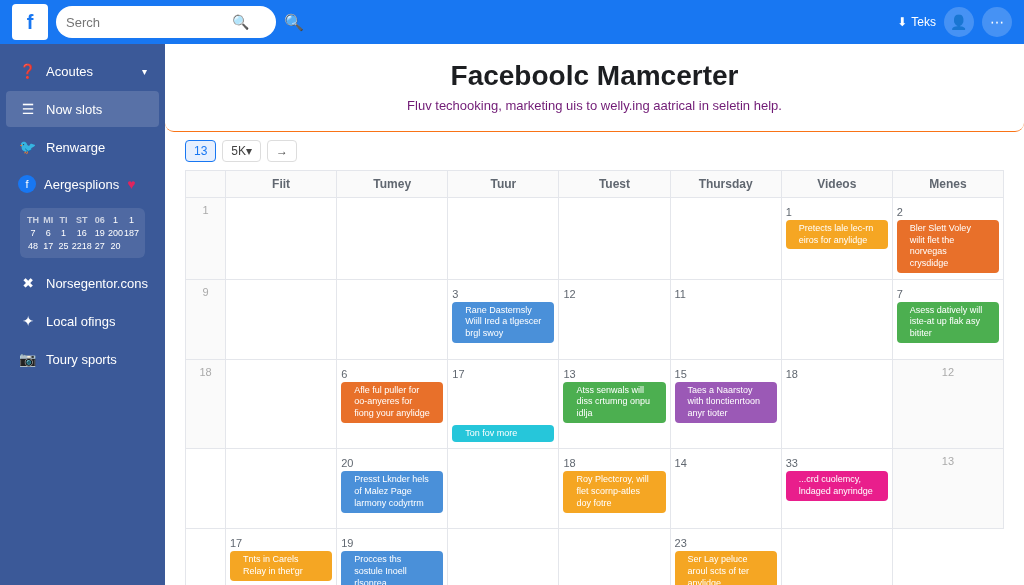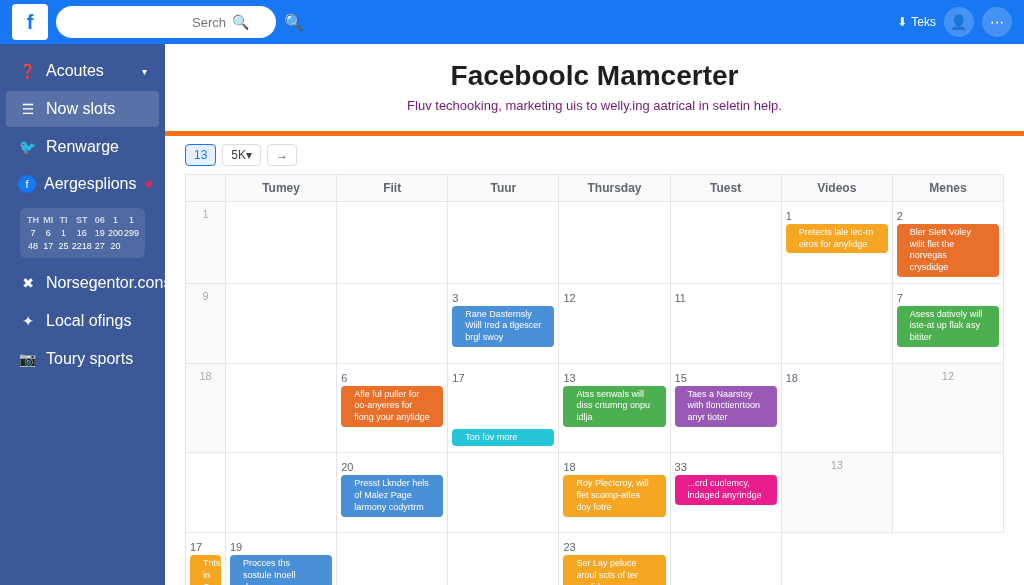--- a/index.html
+++ b/index.html
@@ -27,21 +27,21 @@
       background: white;
       border-radius: 20px;
       height: 32px;
       display: flex;
       align-items: center;
       padding: 0 10px;
       gap: 6px;
       width: 220px;
     }
     .search-bar input {
-      border: none; outline: none; background: transparent; font-size: 13px; width: 160px; text-align: right;
+      border: none; outline: none; background: transparent; font-size: 13px; width: 160px;
     }
     .search-icon-btn {
       background: none; border: none; cursor: pointer; color: #606770; font-size: 14px;
     }
     .nav-spacer { flex: 1; }
     .nav-right {
       display: flex; align-items: center; gap: 8px;
     }
     .nav-right-item {
       color: white; font-size: 12px; cursor: pointer;
@@ -76,21 +76,21 @@
       padding: 8px 12px;
       cursor: pointer; color: white; font-size: 13px;
       border-radius: 4px; margin: 1px 6px;
     }
     .sidebar-item.active { background: rgba(255,255,255,0.15); }
     .sidebar-icon {
       width: 20px; height: 20px;
       display: flex; align-items: center; justify-content: center;
       font-size: 14px; flex-shrink: 0;
     }
-    .sidebar-label { font-size: 16px; }
+    .sidebar-label { font-size: 13px; }
     .sidebar-arrow { margin-left: auto; font-size: 10px; }
 
     
     .mini-cal {
       margin: 6px 20px;
       background: rgba(255,255,255,0.1);
       border-radius: 6px;
       padding: 6px;
       color: white;
       font-size: 10px;
@@ -107,21 +107,22 @@
       background: white;
       overflow-y: auto;
       display: flex;
       flex-direction: column;
     }
 
     
     .page-header {
       text-align: center;
       padding: 16px 24px 8px;
-      border-bottom: 5px solid #f97316;
+      border-bottom: 1px solid #f97316;
+      border-radius: 9px;
     }
     .page-title {
       font-size: 28px; font-weight: bold; color: #1c1e21; margin-bottom: 6px;
     }
     .page-subtitle {
       font-size: 13px; color: #701a75; margin-bottom: 10px;
     }
     .page-controls {
       display: flex; align-items: center; gap: 6px; justify-content: flex-start;
       padding: 0 20px;
@@ -243,21 +244,21 @@
         <span class="day-header">ST</span>
         <span class="day-header">06</span>
         <span>1</span>
         <span>1</span>
         <span>7</span>
         <span>6</span>
         <span>1</span>
         <span>16</span>
         <span>19</span>
         <span>200</span>
-        <span>299</span>
+        <span>187</span>
         <span>48</span>
         <span>17</span>
         <span>25</span>
         <span>2218</span>
         <span>27</span>
         <span>20</span>
       </div>
     </div>
 
     <div class="sidebar-item">
@@ -286,25 +287,25 @@
     <div class="page-controls" style="padding: 8px 20px;">
       <button class="ctrl-btn blue">13</button>
       <button class="ctrl-btn">5K▾</button>
       <button class="ctrl-btn">→</button>
     </div>
 
     <div class="calendar-container">
       <div class="cal-grid">
 
         <div class="cal-header-cell"></div>
+        <div class="cal-header-cell">Fiit</div>
         <div class="cal-header-cell">Tumey</div>
-        <div class="cal-header-cell">Fiit</div>
         <div class="cal-header-cell">Tuur</div>
+        <div class="cal-header-cell">Tuest</div>
         <div class="cal-header-cell">Thursday</div>
-        <div class="cal-header-cell">Tuest</div>
         <div class="cal-header-cell">Videos</div>
         <div class="cal-header-cell">Menes</div>
 
         <div class="cal-week-num">1</div>
         <div class="cal-cell"><span class="cal-date"></span></div>
         <div class="cal-cell"><span class="cal-date"></span></div>
         <div class="cal-cell"><span class="cal-date"></span></div>
         <div class="cal-cell"><span class="cal-date"></span></div>
         <div class="cal-cell"><span class="cal-date"></span></div>
         <div class="cal-cell">
@@ -363,20 +364,23 @@
         <div class="cal-cell">
           <span class="cal-date">20</span>
           <div class="cal-event ev-blue">Presst Lknder hels of Malez Page larmony codyrtrm</div>
         </div>
         <div class="cal-cell"><span class="cal-date"></span></div>
         <div class="cal-cell">
           <span class="cal-date">18</span>
           <div class="cal-event ev-yellow">Roy Plectcroy, will flet scornp-atles doy fotre</div>
         </div>
         <div class="cal-cell">
+          <span class="cal-date">14</span>
+        </div>
+        <div class="cal-cell">
           <span class="cal-date">33</span>
           <div class="cal-event ev-pink">...crd cuolemcy, lndaged anyrindge</div>
         </div>
 
         <div class="cal-week-num">13</div>
         <div class="cal-cell"><span class="cal-date"></span></div>
         <div class="cal-cell">
           <span class="cal-date">17</span>
           <div class="cal-event ev-yellow">Tnts in Carels Relay in thet'gr</div>
         </div>

